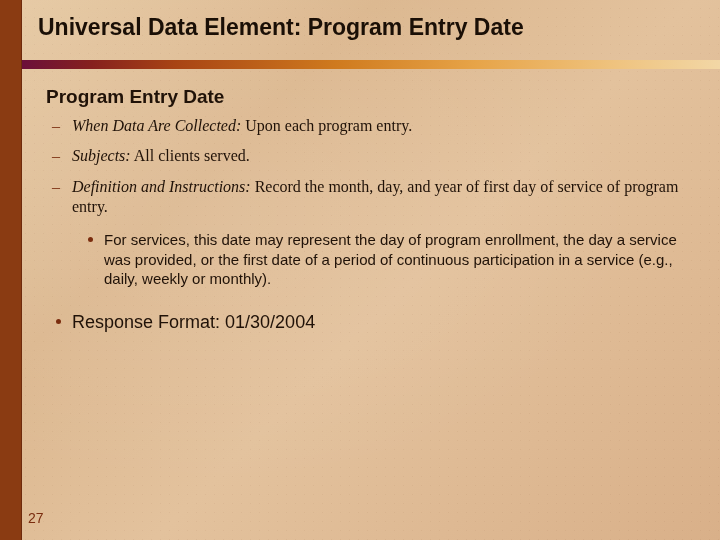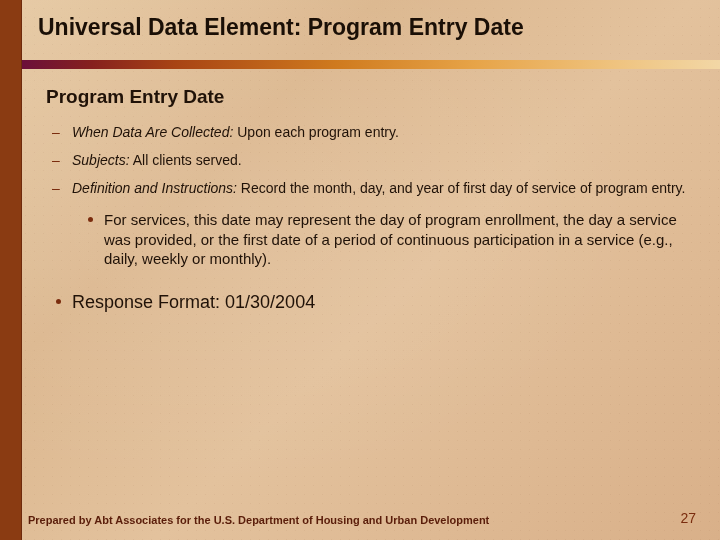--- a/index.html
+++ b/index.html
@@ -50,28 +50,29 @@
   .content {
     position: absolute;
     left: 46px;
     top: 86px;
     right: 24px;
     color: #201208;
   }
   .section-title {
     font-size: 19px;
     font-weight: bold;
-    margin-bottom: 16px;
+    margin-bottom: 8px;
   }
   .level1 {
     margin-left: 26px;
     margin-bottom: 10px;
-    font-size: 14px;
+    font-size: 16px;
     line-height: 1.28;
     position: relative;
+    font-family: Liberation Serif, serif;
   }
   .level1::before {
     content: "–";
     position: absolute;
     left: -20px;
     top: 0;
     color: #7a2c0e;
     font-weight: normal;
   }
   .level1 .lead { font-style: italic; }
@@ -167,15 +168,14 @@
   <div class="level1">
     <span class="lead">Definition and Instructions:</span><span> Record the month, day, and year of first day of service of program entry.</span>
   </div>
 
   <div class="level2">For services, this date may represent the day of program enrollment, the day a service was provided, or the first date of a period of continuous participation in a service (e.g., daily, weekly or monthly).</div>
 
   <div class="response">Response Format: 01/30/2004</div>
 </div>
 
 <div class="footer">
-  <span>Prepared by Abt Associates for the U.S. Department of Housing and Urban Development</span>
   <span class="page-num">27</span>
 </div>
 
 </body></html>

